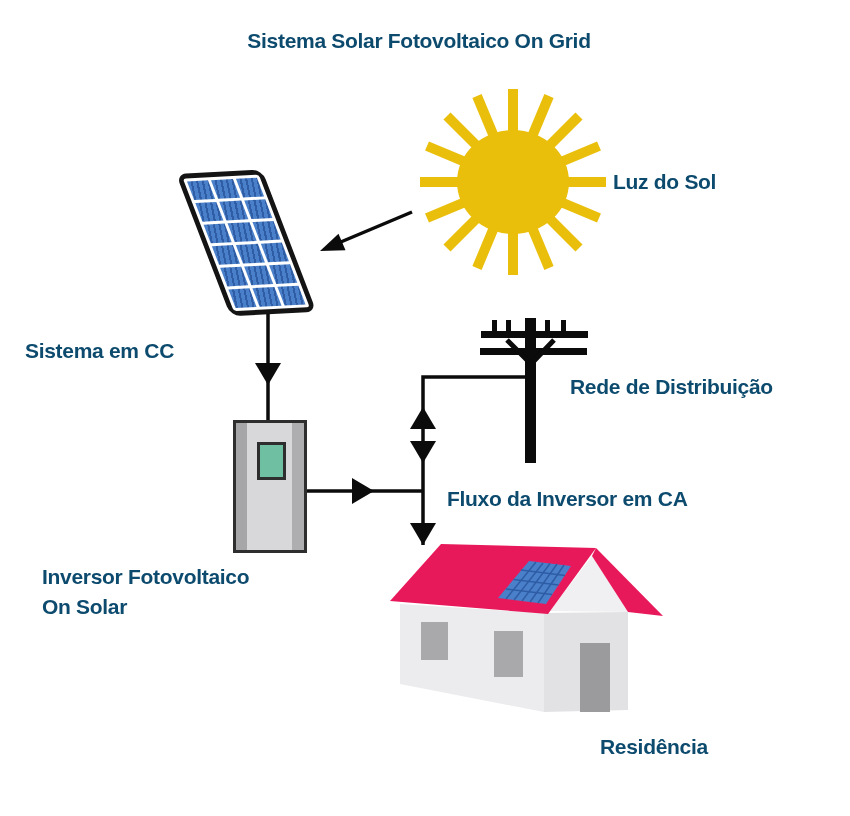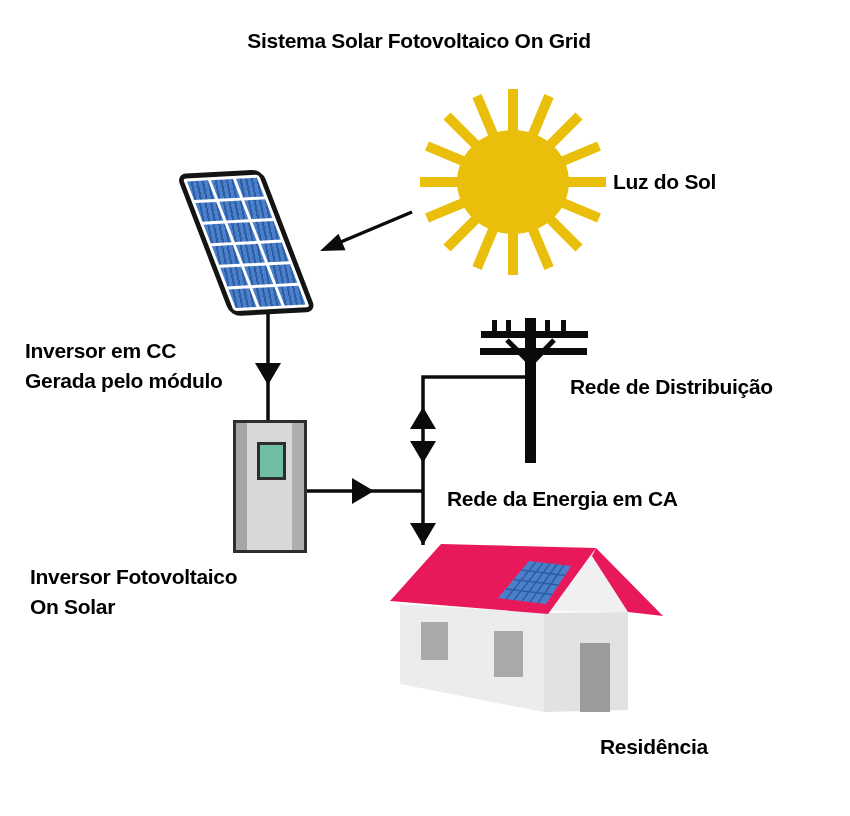--- a/index.html
+++ b/index.html
@@ -1,28 +1,28 @@
 <!DOCTYPE html>
 <html><head>
 <meta charset="utf-8">
 <style>
   html,body{margin:0;padding:0;background:#fff;}
   .canvas{
     position:relative;width:850px;height:816px;background:#ffffff;overflow:hidden;
-    font-family:"Liberation Sans", sans-serif;font-weight:bold;color:#000000;
+    font-family:"Liberation Sans", sans-serif;font-weight:bold;color:#0c4a6e;
   }
   svg.layer{position:absolute;left:0;top:0;}
 
   
   .lbl{position:absolute;font-size:21px;line-height:30px;letter-spacing:-0.3px;white-space:nowrap;}
   .l-title{left:419px;top:26px;transform:translateX(-50%);}
   .l-sun{left:613px;top:120px;margin-top:47px;}
   .l-module{left:38px;top:139px;}
   .l-dc{left:25px;top:336px;}
-  .l-inv{left:30px;top:562px;}
+  .l-inv{left:42px;top:562px;}
   .l-grid{left:570px;top:372px;}
   .l-ac{left:447px;top:484px;}
   .l-res{left:600px;top:732px;}
 
   
   .sun-body{fill:var(--sun);}
   .sun-ray{stroke:var(--sun);stroke-width:10;}
   .wire line,.wire polyline{stroke:var(--line);stroke-width:3.5;fill:none;}
   .ah{fill:var(--line);stroke:none;}
   .pole rect{fill:var(--line);}
@@ -161,23 +161,22 @@
     </div>
   </div>
 
   <div class="inverter">
     <div class="inv-screen"></div>
   </div>
 
   <div class="lbl l-title">Sistema Solar Fotovoltaico On Grid</div>
   <div class="lbl l-sun">Luz do Sol</div>
   <div class="lbl l-dc">
-    <div>Inversor em CC</div>
-    <div>Gerada pelo módulo</div>
+    <div>Sistema em CC</div>
   </div>
   <div class="lbl l-inv">
     <div>Inversor Fotovoltaico</div>
     <div>On Solar</div>
   </div>
   <div class="lbl l-grid">Rede de Distribuição</div>
-  <div class="lbl l-ac">Rede da Energia em CA</div>
+  <div class="lbl l-ac">Fluxo da Inversor em CA</div>
   <div class="lbl l-res">Residência</div>
 </div>
 
 </body></html>

